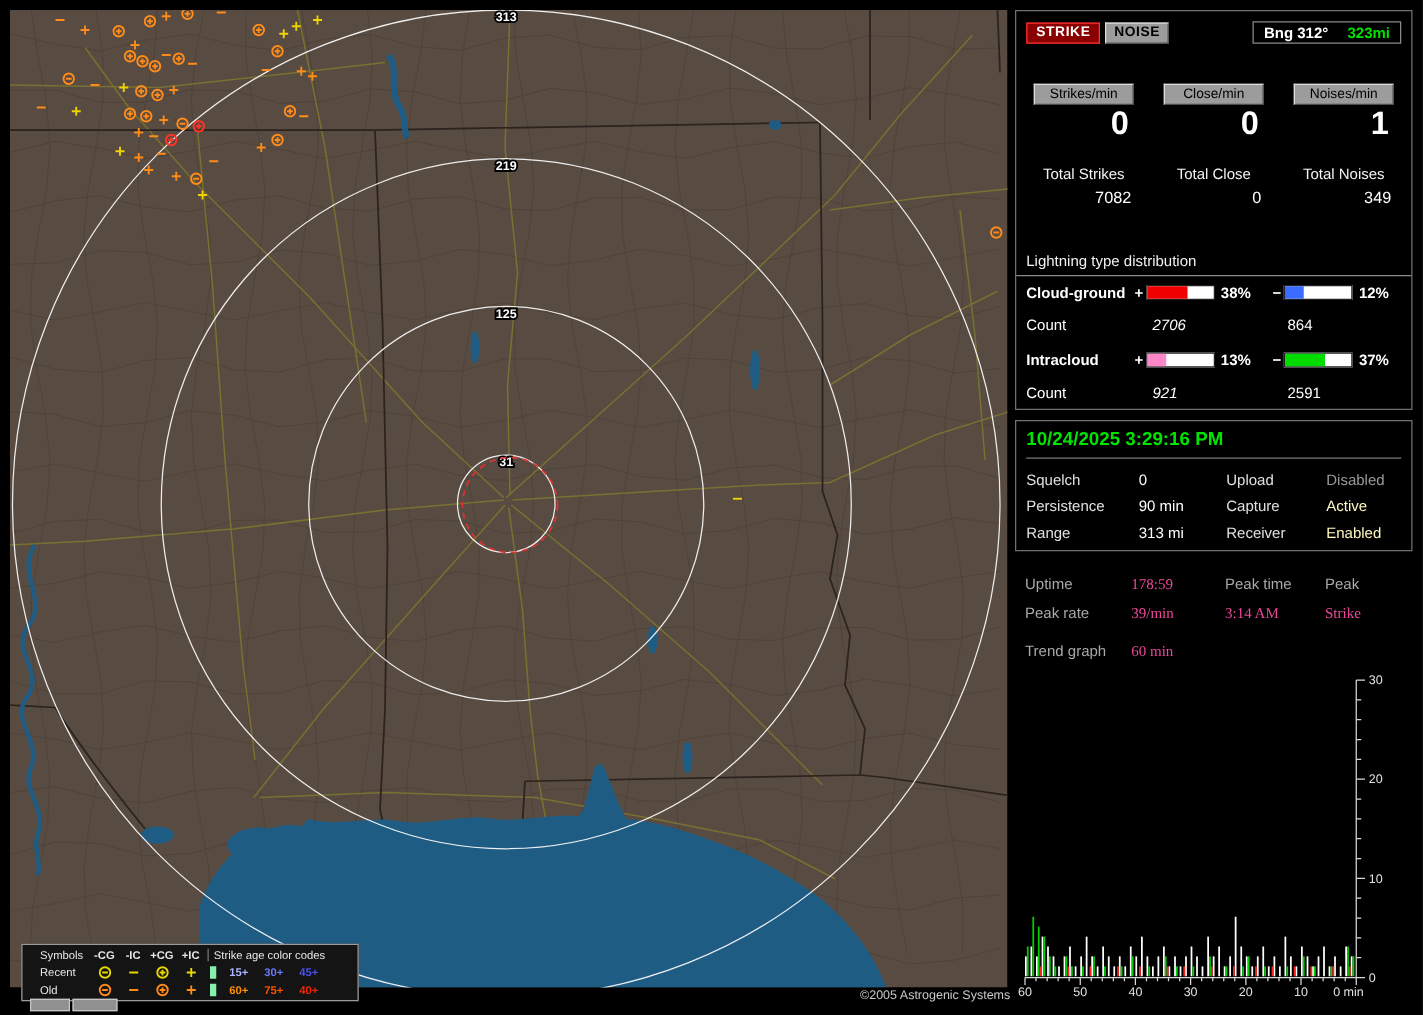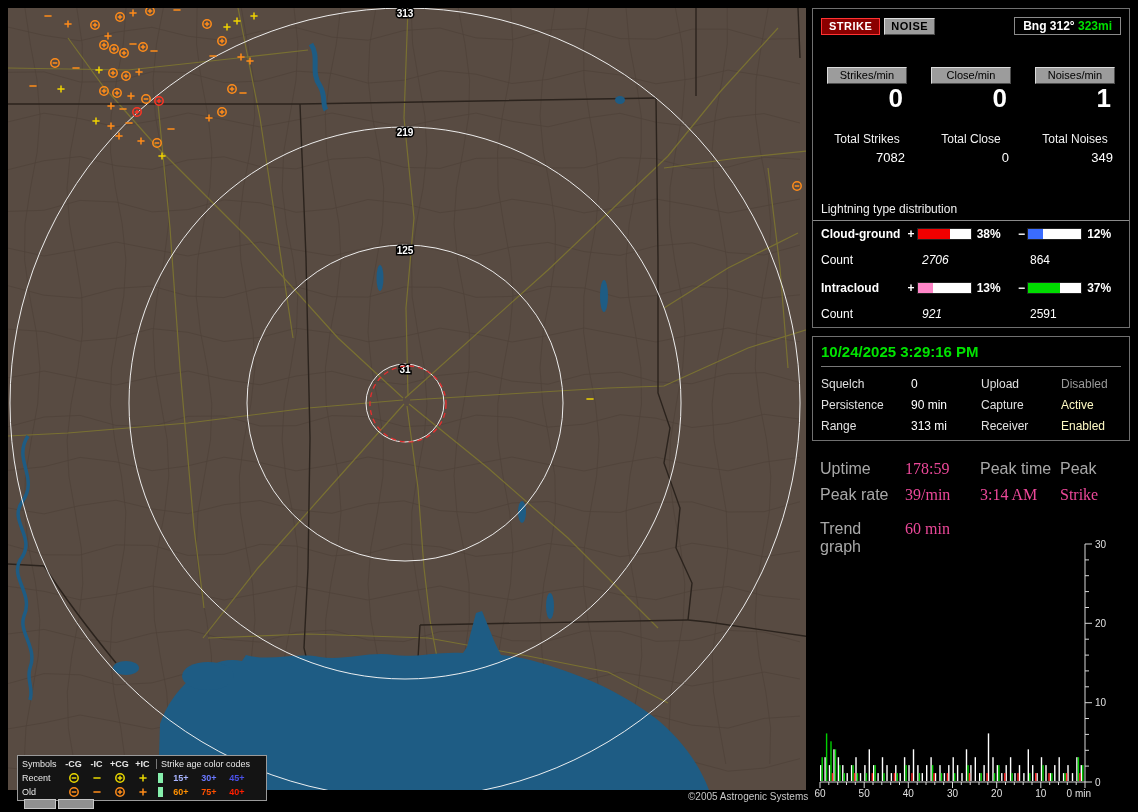--- a/index.html
+++ b/index.html
@@ -4,45 +4,45 @@
 <style>
   html,body{margin:0;padding:0;background:#000;}
   body{width:1138px;height:812px;position:relative;overflow:hidden;
        font-family:"Liberation Sans","DejaVu Sans",sans-serif;color:#fff;}
   #map-wrap{position:absolute;left:8px;top:8px;width:798px;height:782px;}
   .copyright{position:absolute;left:688px;top:791px;font-size:10px;color:#c8c8c8;}
   .mini-chip{position:absolute;top:799px;height:8px;background:#909090;border:1px solid #c6c6c6;}
 
   
   .map-legend{position:absolute;left:17px;top:755px;width:244px;background:#141414;
-              border:1px solid #9a9a9a;font-size:9px;color:#e8e8e8;padding:1px 2px;}
+              border:1px solid #9a9a9a;font-size:9px;color:#e8e8e8;padding:1px 12px;}
   .leg-row{display:flex;align-items:center;height:14px;}
   .lg-c1{width:40px;padding-left:2px;}
   .lg-s{width:23px;text-align:center;}
   .lg-s svg{vertical-align:middle;}
   .lg-h{font-weight:700;}
   .age-sec{border-left:5px solid #86efac;margin-left:4px;padding-left:4px;display:flex;flex:1;}
   .lg-agehead{border-left:1px solid #777;margin-left:2px;padding-left:4px;flex:1;}
   .lg-age{width:28px;text-align:center;font-weight:700;}
 
   
   .panel{position:absolute;background:#000;border:1px solid #707070;}
   #panel1{left:812px;top:8px;width:316px;height:318px;}
   #panel2{left:812px;top:336px;width:316px;height:103px;}
-  #stats{position:absolute;left:820px;top:460px;width:302px;font-size:16px;}
+  #stats{position:absolute;left:820px;top:460px;width:302px;font-size:12px;}
 
   .p1-btnrow{position:absolute;left:8px;right:8px;top:8px;display:flex;align-items:center;gap:4px;}
   .strike-btn{background:#8a0000;border:1px solid #ff3232;color:#fff;font-weight:700;
               font-size:11px;line-height:15px;padding:0 7px;letter-spacing:.5px;}
   .chip{display:inline-block;background:#9c9c9c;border:1px solid;
         border-color:#dcdcdc #4c4c4c #4c4c4c #dcdcdc;color:#000;
         font-size:11px;line-height:15px;padding:0 6px;text-align:center;}
   .noise-btn{font-weight:700;letter-spacing:.5px;}
   .bng{border:1px solid #8a8a8a;font-size:12px;font-weight:700;padding:1px 8px;margin-left:auto;}
-  .bng .val{color:#00e000;}
+  .bng .val{color:#00e000;margin-left:12px;}
 
   .grid3{position:absolute;left:8px;right:8px;display:grid;
          grid-template-columns:1fr 1fr 1fr;column-gap:12px;}
   .p1-chips{top:56px;}
   .p1-chips>div{text-align:center;}
   .p1-chips .chip{width:72%;}
   .p1-nums{top:74px;}
   .rate-num{font-size:26px;font-weight:700;text-align:right;padding-right:10px;line-height:30px;}
   .p1-tlabels{top:123px;}
   .tlabel{font-size:12px;text-align:center;color:#f2f2f2;}

